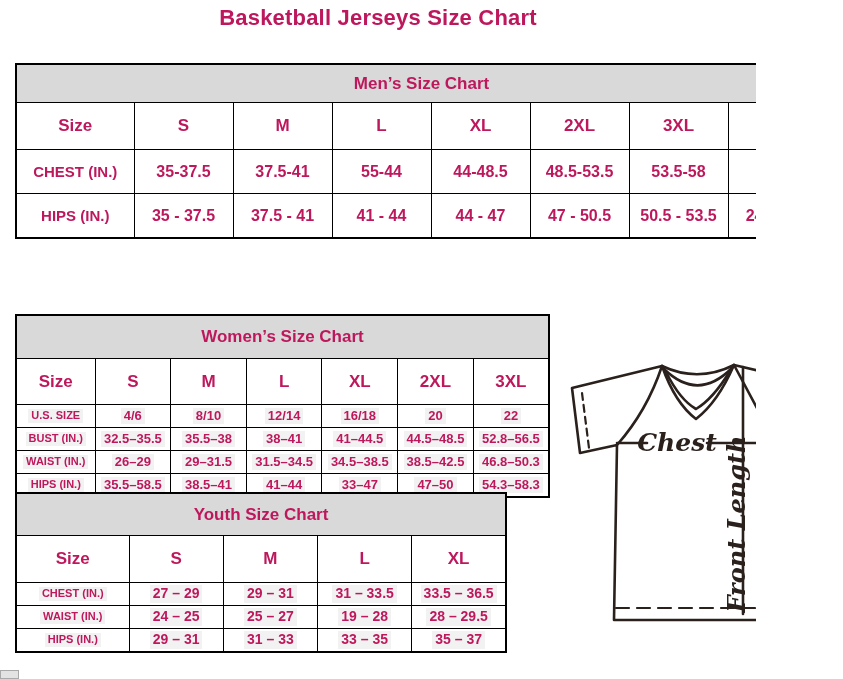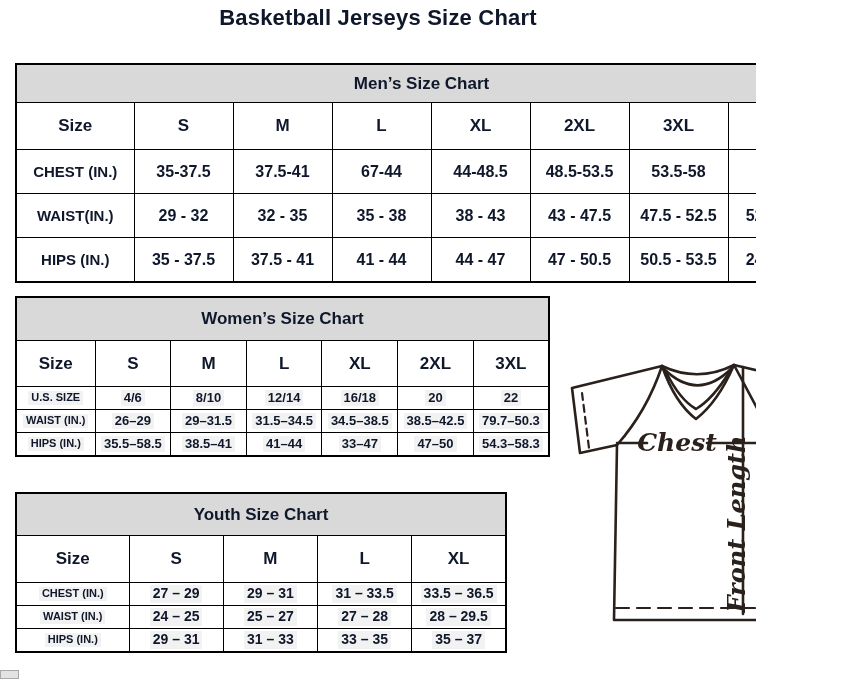--- a/index.html
+++ b/index.html
@@ -1,31 +1,31 @@
 <!DOCTYPE html>
 <html><head>
 <meta charset="utf-8">
 <style>
   html,body{margin:0;padding:0;background:#fff;}
   #screen{position:relative;width:756px;height:679px;background:#fff;overflow:hidden;
-          font-family:"Liberation Sans",sans-serif;color:#0f172a;}
+          font-family:"Liberation Sans",sans-serif;color:#be185d;}
   .page-title{position:absolute;top:5px;left:0;width:100%;text-align:center;
               font-size:22px;font-weight:bold;letter-spacing:.2px;}
   table{border-collapse:collapse;position:absolute;table-layout:fixed;background:#fff;}
   table{border:2px solid #000;}
   th,td{border:1px solid #000;text-align:center;font-weight:bold;padding:0;vertical-align:middle;}
   .band th{background:#d9d9d9;font-size:17px;border:1px solid #000;}
   
   #mens{left:15px;top:63px;width:813px;}
   #mens .band th{height:37px;}
   #mens .hdr th{height:46px;font-size:17px;}
   #mens .data td{height:43px;font-size:16px;}
   #mens .data td.rowlabel{font-size:15px;}
   
-  #womens{left:15px;top:296px;width:535px;}
+  #womens{left:15px;top:314px;width:535px;}
   #womens .band th{height:42px;}
   #womens .hdr th{height:45px;font-size:17px;}
   #womens .data td{height:22px;font-size:13px;text-decoration:underline;}
   #womens .data td.rowlabel{font-size:11px;}
   
   #youth{left:15px;top:492px;width:492px;}
   #youth .band th{height:41px;}
   #youth .hdr th{height:46px;font-size:17px;}
   #youth .data td{height:22px;font-size:14px;}
   #youth .data td.rowlabel{font-size:11px;}
@@ -66,35 +66,25 @@
       <th>L</th>
       <th>XL</th>
       <th>2XL</th>
       <th>3XL</th>
       <th>4XL</th>
     </tr>
     <tr class="data">
       <td class="rowlabel">CHEST (IN.)</td>
       <td>35-37.5</td>
       <td>37.5-41</td>
-      <td>67-44</td>
+      <td>55-44</td>
       <td>44-48.5</td>
       <td>48.5-53.5</td>
       <td>53.5-58</td>
       <td>58-63</td>
-    </tr>
-    <tr class="data">
-      <td class="rowlabel">WAIST(IN.)</td>
-      <td>29 - 32</td>
-      <td>32 - 35</td>
-      <td>35 - 38</td>
-      <td>38 - 43</td>
-      <td>43 - 47.5</td>
-      <td>47.5 - 52.5</td>
-      <td>52.5 - 57</td>
     </tr>
     <tr class="data">
       <td class="rowlabel">HIPS (IN.)</td>
       <td>35 - 37.5</td>
       <td>37.5 - 41</td>
       <td>41 - 44</td>
       <td>44 - 47</td>
       <td>47 - 50.5</td>
       <td>50.5 - 53.5</td>
       <td>24.8 - 57</td>
@@ -128,27 +118,36 @@
     <tr class="data">
       <td class="rowlabel"><span class="hl">U.S. SIZE</span></td>
       <td><span class="hl">4/6</span></td>
       <td><span class="hl">8/10</span></td>
       <td><span class="hl">12/14</span></td>
       <td><span class="hl">16/18</span></td>
       <td><span class="hl">20</span></td>
       <td><span class="hl">22</span></td>
     </tr>
     <tr class="data">
+      <td class="rowlabel"><span class="hl">BUST (IN.)</span></td>
+      <td><span class="hl">32.5–35.5</span></td>
+      <td><span class="hl">35.5–38</span></td>
+      <td><span class="hl">38–41</span></td>
+      <td><span class="hl">41–44.5</span></td>
+      <td><span class="hl">44.5–48.5</span></td>
+      <td><span class="hl">52.8–56.5</span></td>
+    </tr>
+    <tr class="data">
       <td class="rowlabel"><span class="hl">WAIST (IN.)</span></td>
       <td><span class="hl">26–29</span></td>
       <td><span class="hl">29–31.5</span></td>
       <td><span class="hl">31.5–34.5</span></td>
       <td><span class="hl">34.5–38.5</span></td>
       <td><span class="hl">38.5–42.5</span></td>
-      <td><span class="hl">79.7–50.3</span></td>
+      <td><span class="hl">46.8–50.3</span></td>
     </tr>
     <tr class="data">
       <td class="rowlabel"><span class="hl">HIPS (IN.)</span></td>
       <td><span class="hl">35.5–58.5</span></td>
       <td><span class="hl">38.5–41</span></td>
       <td><span class="hl">41–44</span></td>
       <td><span class="hl">33–47</span></td>
       <td><span class="hl">47–50</span></td>
       <td><span class="hl">54.3–58.3</span></td>
     </tr>
@@ -178,21 +177,21 @@
       <td class="rowlabel"><span class="hl">CHEST (IN.)</span></td>
       <td><span class="hl">27 – 29</span></td>
       <td><span class="hl">29 – 31</span></td>
       <td><span class="hl">31 – 33.5</span></td>
       <td><span class="hl">33.5 – 36.5</span></td>
     </tr>
     <tr class="data">
       <td class="rowlabel"><span class="hl">WAIST (IN.)</span></td>
       <td><span class="hl">24 – 25</span></td>
       <td><span class="hl">25 – 27</span></td>
-      <td><span class="hl">27 – 28</span></td>
+      <td><span class="hl">19 – 28</span></td>
       <td><span class="hl">28 – 29.5</span></td>
     </tr>
     <tr class="data">
       <td class="rowlabel"><span class="hl">HIPS (IN.)</span></td>
       <td><span class="hl">29 – 31</span></td>
       <td><span class="hl">31 – 33</span></td>
       <td><span class="hl">33 – 35</span></td>
       <td><span class="hl">35 – 37</span></td>
     </tr>
   </tbody>

